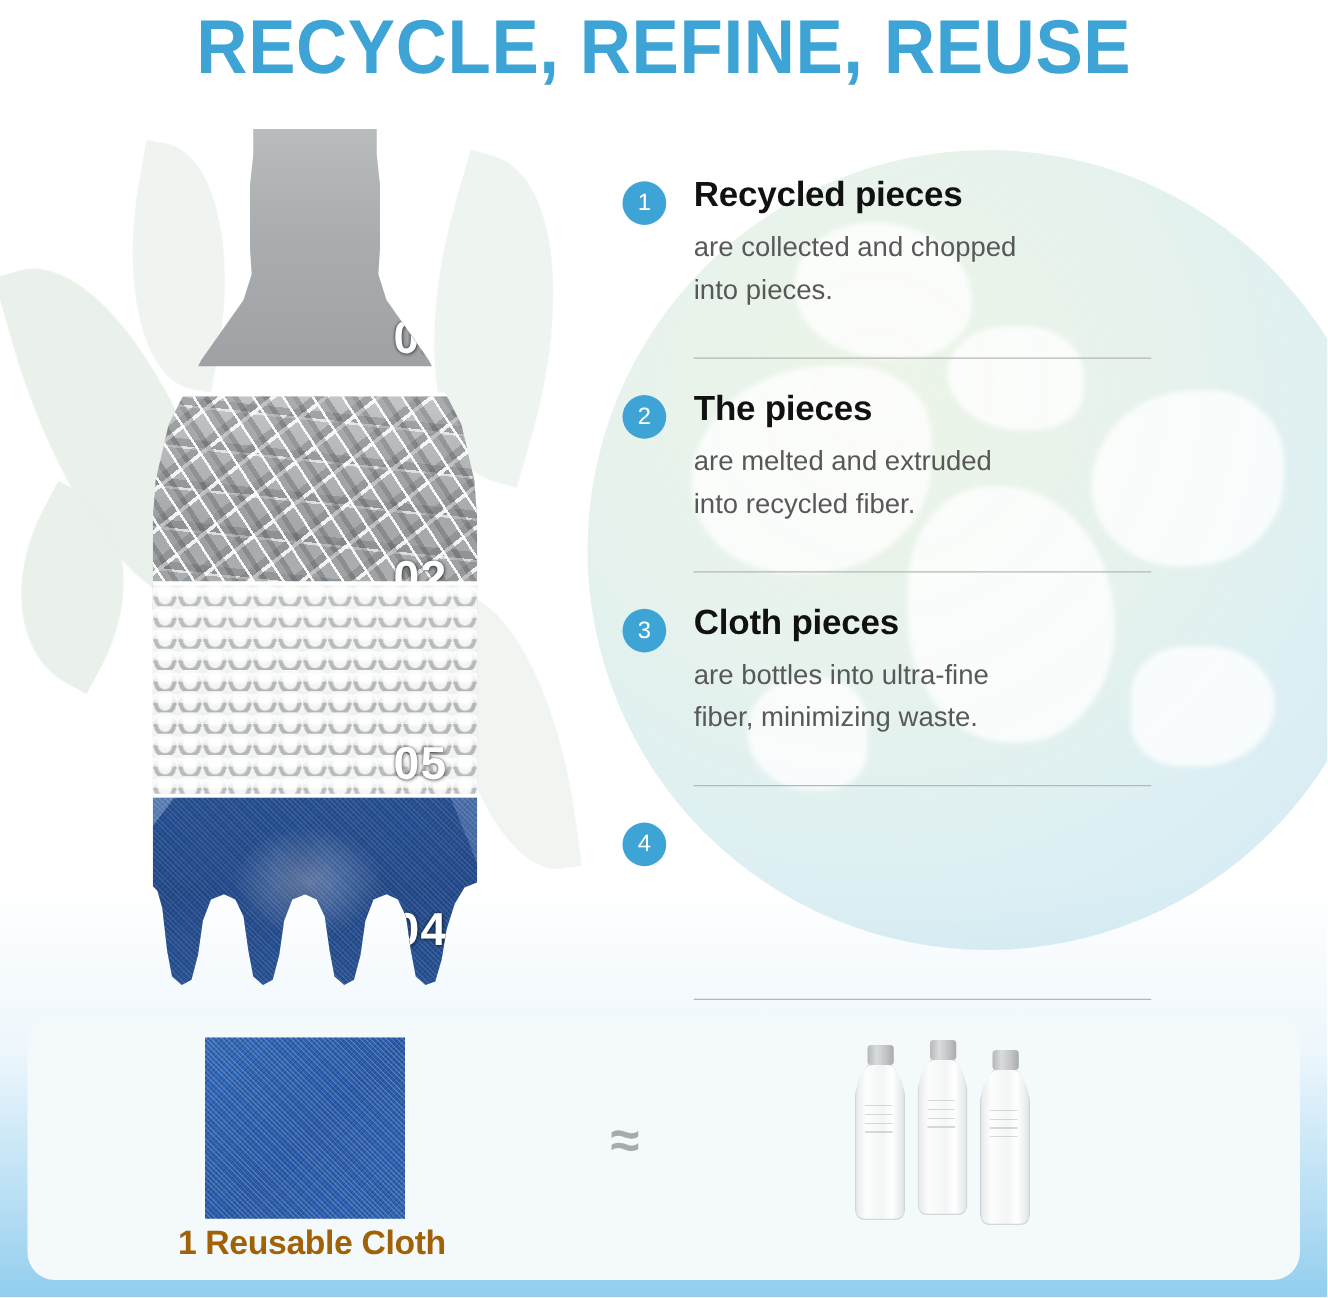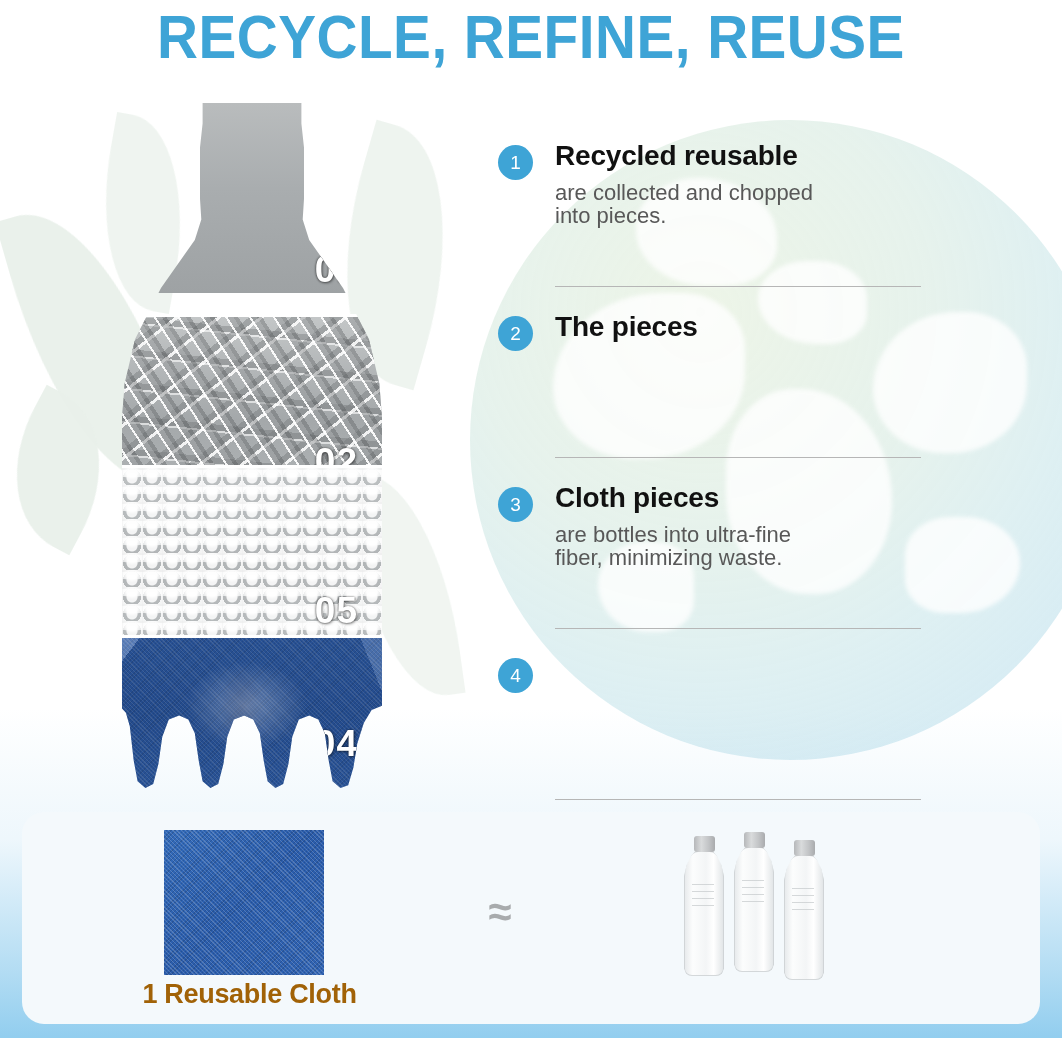--- a/index.html
+++ b/index.html
@@ -226,21 +226,21 @@
     font-size: 28px;
     font-weight: bold;
     color: #111111;
     line-height: 36px;
     margin: 0 0 7px 0;
     letter-spacing: -0.2px;
   }
   .step-desc {
     font-size: 22px;
     color: #585858;
-    line-height: 23px;
+    line-height: 34px;
     margin: 0;
     white-space: pre-line;
   }
   .step-rule {
     position: absolute;
     left: 57px;
     right: 7px;
     bottom: 22px;
     height: 1px;
     background: #b6b6b6;
@@ -394,31 +394,33 @@
         <span class="seg-label">04</span>
       </div>
     </div>
   </div>
 
   <div class="steps">
 
     <div class="step">
       <div class="badge">1</div>
       <div class="step-body">
-        <p class="step-title">Recycled reusable</p>
+        <p class="step-title">Recycled pieces</p>
         <p class="step-desc">are collected and chopped
 into pieces.</p>
       </div>
       <div class="step-rule"></div>
     </div>
 
     <div class="step">
       <div class="badge">2</div>
       <div class="step-body">
         <p class="step-title">The pieces</p>
+        <p class="step-desc">are melted and extruded
+into recycled fiber.</p>
       </div>
       <div class="step-rule"></div>
     </div>
 
     <div class="step">
       <div class="badge">3</div>
       <div class="step-body">
         <p class="step-title">Cloth pieces</p>
         <p class="step-desc">are bottles into ultra-fine
 fiber, minimizing waste.</p>

